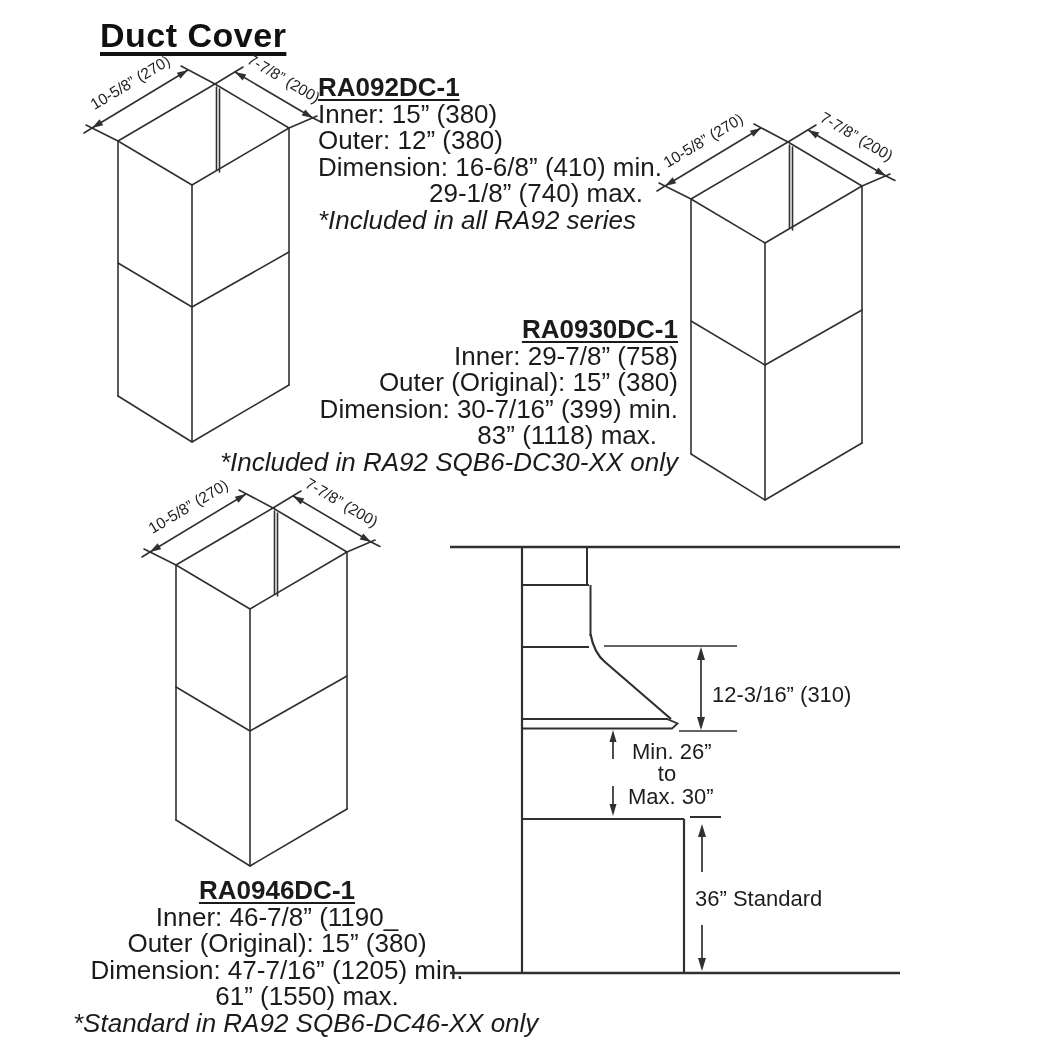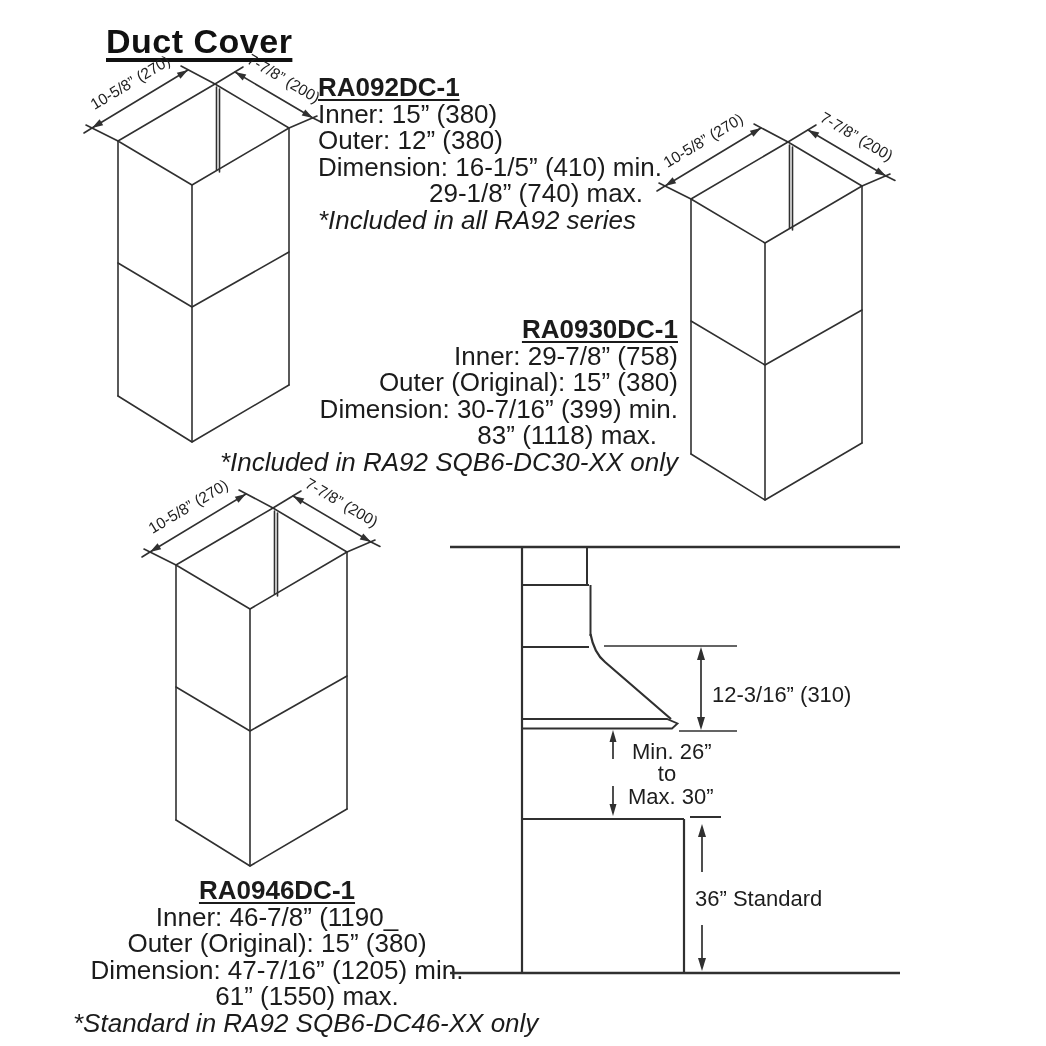--- a/index.html
+++ b/index.html
@@ -5,21 +5,21 @@
   html,body{margin:0;padding:0;background:#ffffff;}
   .page{
     position:relative;
     width:1046px;height:1046px;
     background:#ffffff;
     font-family:"Liberation Sans","DejaVu Sans",sans-serif;
     color:#1b1b1b;
     overflow:hidden;
   }
   .title{
-    position:absolute;left:94px;top:10px;margin:12px;
+    position:absolute;left:94px;top:10px;margin:6px;
     font-size:34px;font-weight:bold;letter-spacing:0.5px;
     text-decoration:underline;
     text-decoration-thickness:4px;
     text-underline-offset:5px;
     color:#111;
   }
   .iso,.install{position:absolute;overflow:visible;}
   .dim-label{
     font-size:15.5px;
     fill:#222;
@@ -106,21 +106,21 @@
   <svg class="iso" style="left:126px;top:476px;" width="260" height="405" viewBox="68 52 260 405">
     <use href="#iso-duct"></use>
     <text class="dim-label" x="133" y="87" transform="rotate(-31 133 87)" text-anchor="middle">10-5/8” (270)</text>
     <text class="dim-label" x="281" y="83" transform="rotate(30.5 281 83)" text-anchor="middle">7-7/8” (200)</text>
   </svg>
 
   <div class="spec spec1">
     <div class="model">RA092DC-1</div>
     <div class="line">Inner: 15” (380)</div>
     <div class="line">Outer: 12” (380)</div>
-    <div class="line">Dimension: 16-1/5” (410) min.</div>
+    <div class="line">Dimension: 16-6/8” (410) min.</div>
     <div class="line max-line">29-1/8” (740) max.</div>
     <div class="line note">*Included in all RA92 series</div>
   </div>
 
   <div class="spec spec2">
     <div class="model">RA0930DC-1</div>
     <div class="line">Inner: 29-7/8” (758)</div>
     <div class="line">Outer (Original): 15” (380)</div>
     <div class="line">Dimension: 30-7/16” (399) min.</div>
     <div class="line max-line">83” (1118) max.</div>

